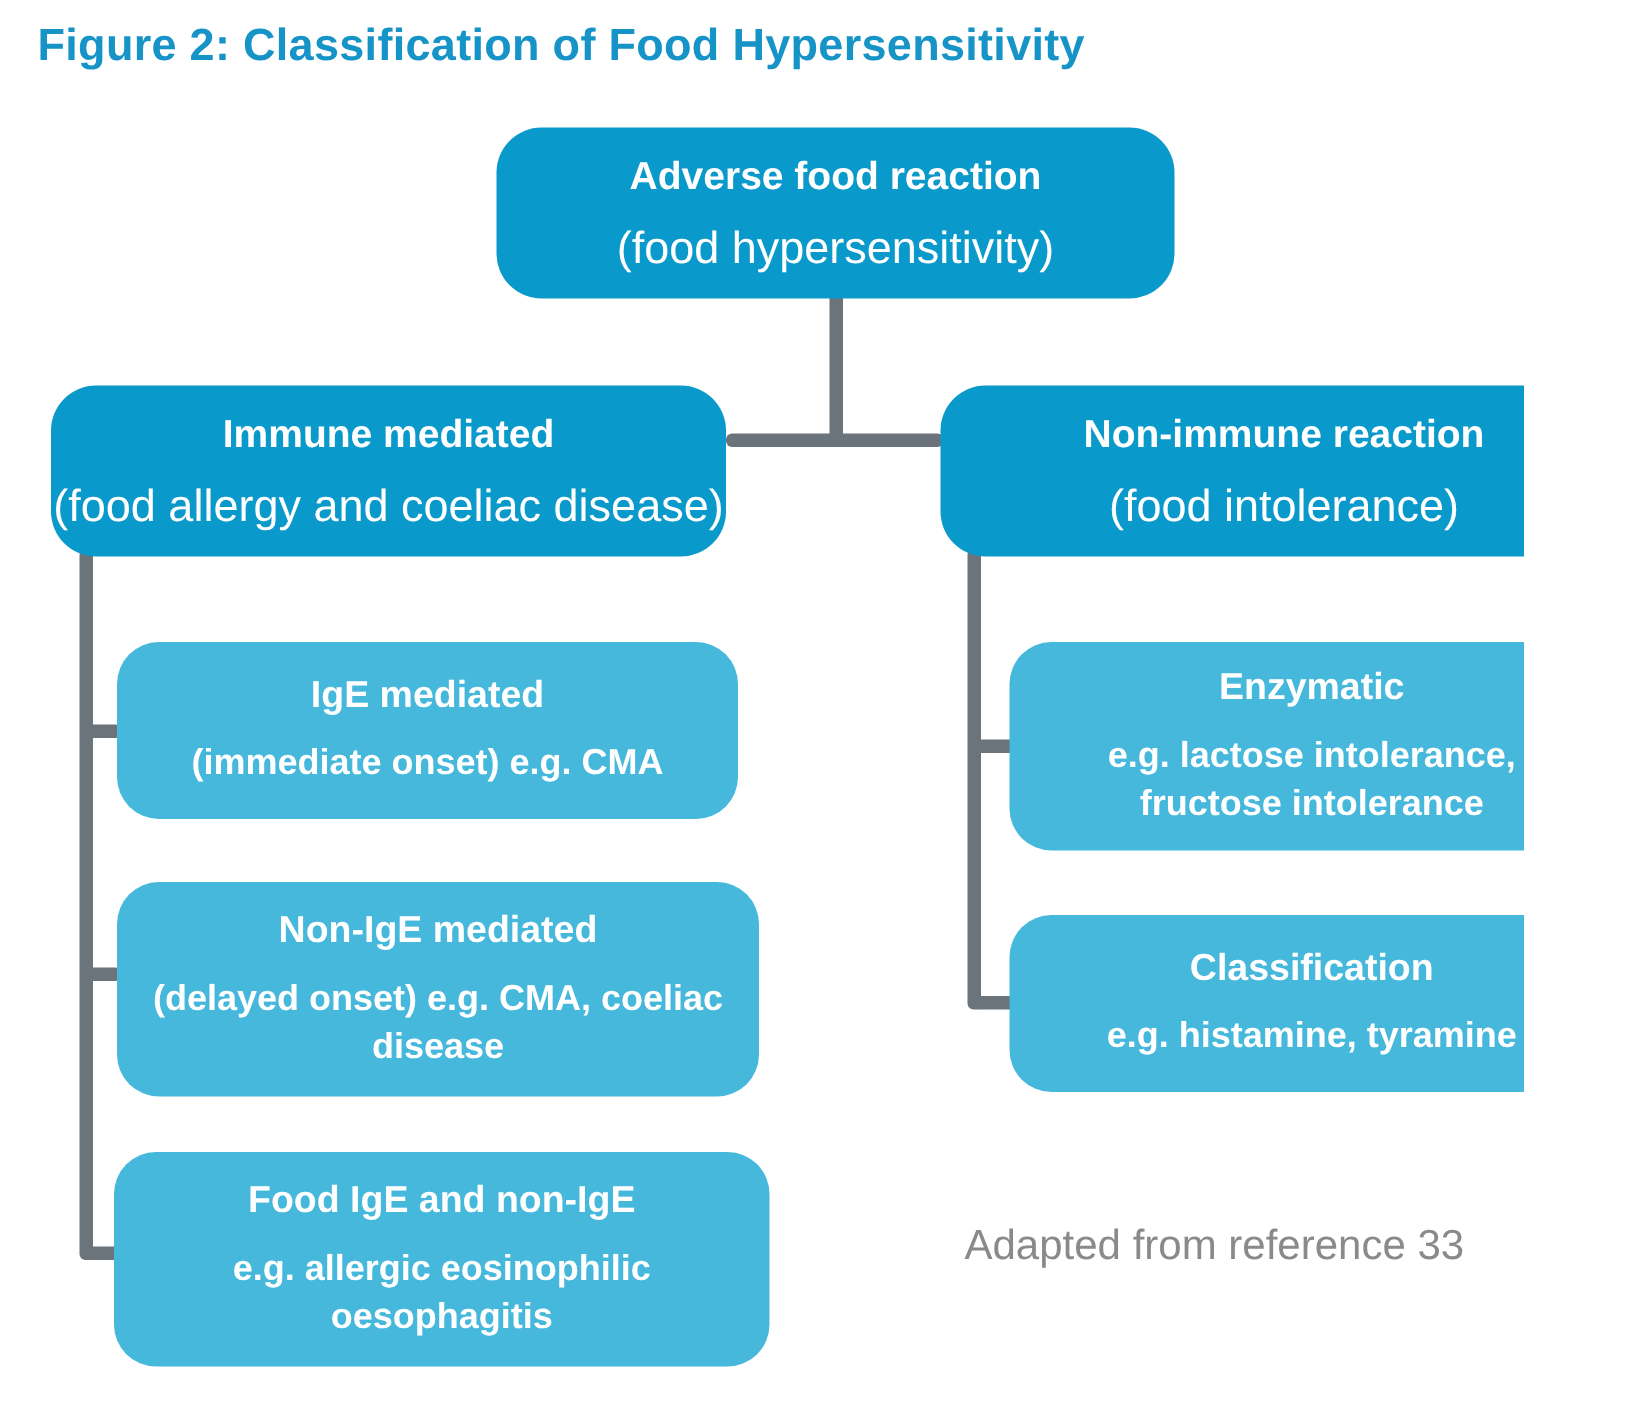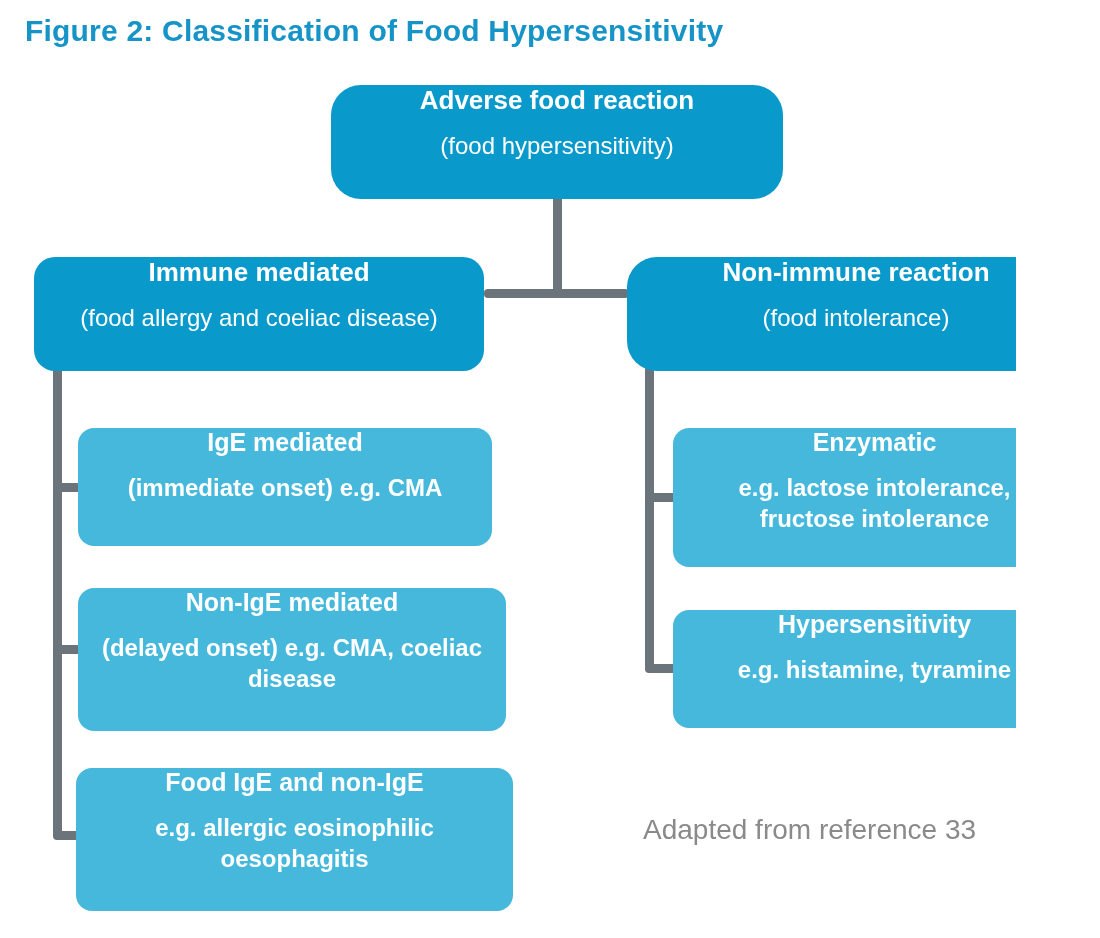--- a/index.html
+++ b/index.html
@@ -6,28 +6,28 @@
   .canvas{
     position:relative;width:1016px;height:938px;background:#ffffff;
     font-family:"Liberation Sans", sans-serif;overflow:hidden;
   }
   .fig-title{
     position:absolute;left:25px;top:14px;
     font-size:30px;font-weight:700;color:var(--c-title,#1794C7);
     letter-spacing:0.2px;
   }
   .node{
-    position:absolute;display:flex;flex-direction:column;align-items:center;
+    position:absolute;display:flex;flex-direction:column;align-items:center;justify-content:center;
     text-align:center;color:var(--c-box_text,#ffffff);
   }
   .node.level1{background:var(--c-primary,#0999CA);border-radius:30px;}
-  .node.level2{background:var(--c-secondary,#46B8DC);border-radius:16px;}
+  .node.level2{background:var(--c-secondary,#46B8DC);border-radius:28px;}
   .node .head{font-weight:700;}
   .node.level1 .head{font-size:26px;margin-bottom:16px;}
-  .node.level1 .sub{font-size:24px;}
+  .node.level1 .sub{font-size:30px;}
   .node.level2 .head{font-size:25px;margin-bottom:15px;}
   .node.level2 .sub{font-size:24px;line-height:1.3;max-width:92%;font-weight:bold;}
   .sub.bold{font-weight:700;}
   .conn{position:absolute;background:var(--c-connector,#6B737B);border-radius:4px;}
   .caption{
     position:absolute;left:643px;top:766px;
     font-size:28px;color:var(--c-caption,#8A8A8A);margin-top:48px;
   }
 </style>
 </head>
@@ -47,21 +47,21 @@
 
   <div class="conn" style="left:645px;top:366px;width:9px;height:307px;"></div>
   <div class="conn" style="left:647px;top:493px;width:30px;height:9px;"></div>
   <div class="conn" style="left:647px;top:664px;width:30px;height:9px;"></div>
 
   <div class="node level1" style="left:331px;top:85px;width:452px;height:114px;">
     <span class="head">Adverse food reaction</span>
     <span class="sub">(food hypersensitivity)</span>
   </div>
 
-  <div class="node level1" style="left:34px;top:257px;width:450px;height:114px;border-radius:21px;">
+  <div class="node level1" style="left:34px;top:257px;width:450px;height:114px;">
     <span class="head">Immune mediated</span>
     <span class="sub">(food allergy and coeliac disease)</span>
   </div>
 
   <div class="node level1" style="left:627px;top:257px;width:458px;height:114px;">
     <span class="head">Non-immune reaction</span>
     <span class="sub">(food intolerance)</span>
   </div>
 
   <div class="node level2" style="left:78px;top:428px;width:414px;height:118px;">
@@ -78,19 +78,19 @@
     <span class="head">Food IgE and non-IgE</span>
     <span class="sub">e.g. allergic eosinophilic oesophagitis</span>
   </div>
 
   <div class="node level2" style="left:673px;top:428px;width:403px;height:139px;">
     <span class="head">Enzymatic</span>
     <span class="sub">e.g. lactose intolerance, fructose intolerance</span>
   </div>
 
   <div class="node level2" style="left:673px;top:610px;width:403px;height:118px;">
-    <span class="head">Hypersensitivity</span>
+    <span class="head">Classification</span>
     <span class="sub bold">e.g. histamine, tyramine</span>
   </div>
 
   <div class="caption">Adapted from reference 33</div>
 
 </div>
 
 </body></html>

